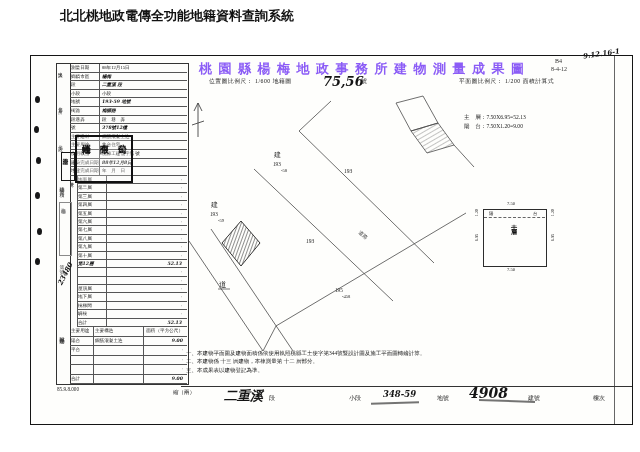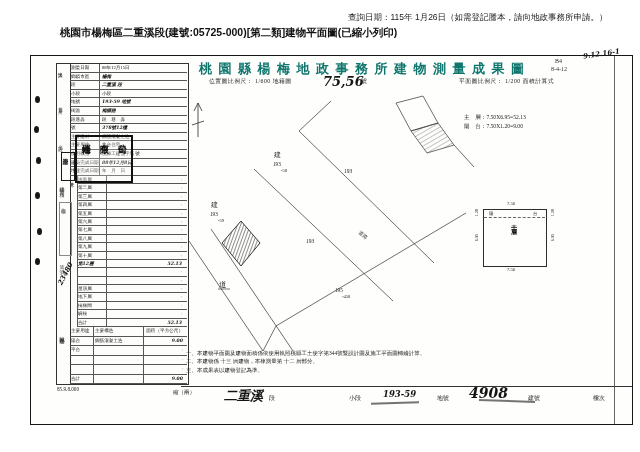--- a/index.html
+++ b/index.html
@@ -11,21 +11,21 @@
   .q-date{position:absolute;left:348px;top:12px;font-family:"Liberation Sans",sans-serif;
           font-size:8.5px;color:#222;}
   .sub-title{position:absolute;left:60px;top:26px;font-family:"Liberation Sans",sans-serif;
              font-weight:bold;font-size:10.5px;color:#111;}
   
   .doc{position:absolute;left:30px;top:55px;width:601px;height:368px;background:#fefefc;
        border:1.6px solid #151515;}
   .doc *{position:absolute;}
   .plan-zone{left:96px;top:9px;font-size:6.5px;letter-spacing:2px;color:#333;}
   .doc-title{left:168px;top:4px;font-size:13px;font-weight:bold;letter-spacing:6.5px;
-             white-space:nowrap;color:#0f766e;}
+             white-space:nowrap;color:#8b5cf6;}
   .corner1{left:524px;top:2px;font-size:6px;color:#333;}
   .corner2{left:520px;top:10px;font-size:6px;color:#333;}
   .pencil{left:552px;top:-7px;font-size:7px;color:#999;transform:rotate(-8deg);font-style:italic;}
   .margin-line{left:583px;top:0;height:368px;width:0;border-left:1px solid #666;}
   
   .scale-pos{left:178px;top:21px;font-size:5.8px;letter-spacing:.5px;color:#222;}
   .sheet-no{left:292px;top:18px;font-size:13px;font-style:italic;color:#222;}
   .sheet-unit{left:330px;top:21px;font-size:6px;color:#222;}
   .scale-plan{left:428px;top:21px;font-size:5.8px;letter-spacing:.5px;color:#222;}
   .formula1{left:433px;top:58px;font-size:5.6px;color:#222;}
@@ -89,22 +89,21 @@
   .fp .ctr{left:38px;top:22px;writing-mode:vertical-rl;font-size:6.2px;font-weight:bold;letter-spacing:2px;color:#141414;}
   
   .blob{width:5px;height:7px;background:#181818;border-radius:50%;}
   svg{overflow:visible;}
 </style>
 </head>
 <body>
 
 <div class="page">
 
-  <div class="q-date">查詢日期：115年 1月26日（如需登記謄本，請向地政事務所申請。）</div>
-  <div class="sub-title">桃園市楊梅區二重溪段(建號:05725-000)[第二類]建物平面圖(已縮小列印)</div>
+  <div class="sys-title">北北桃地政電傳全功能地籍資料查詢系統</div>
 
   <div class="doc">
 
     <div class="plan-zone">都市計劃區</div>
     <div class="doc-title">桃園縣楊梅地政事務所建物測量成果圖</div>
     <div class="corner1">B4</div>
     <div class="corner2">8-4-12</div>
     <div class="pencil hand">9.12.16-1</div>
     <div class="margin-line"></div>
 
@@ -412,21 +411,21 @@
     <div class="notes">
       <div>一、本建物平面圖及建物面積係依使用執照桃縣工土使字第344號暨設計圖及施工平面圖轉繪計算。</div>
       <div>二、本建物係 十三 層建物，本棟測量第 十二 層部分。</div>
       <div>三、本成果表以建物登記為準。</div>
     </div>
 
     <div class="hline"></div>
     <div class="bs-section hand">二重溪</div>
     <div class="bs-seclab">段</div>
     <div class="bs-xiao">小段</div>
-    <div class="bs-parcel hand">193-59</div>
+    <div class="bs-parcel hand">348-59</div>
     <div class="bs-parlab">地號</div>
     <div class="bs-no hand">4908</div>
     <div class="bs-blab">建號</div>
     <div class="bs-flab">樓次</div>
     <div class="scrib" style="left:340px;top:346px;width:48px"></div>
     <div class="scrib" style="left:448px;top:344px;width:56px;transform:rotate(2deg)"></div>
 
     <div class="blob" style="left:4px;top:40px"></div>
     <div class="blob" style="left:3px;top:70px"></div>
     <div class="blob" style="left:5px;top:101px"></div>

